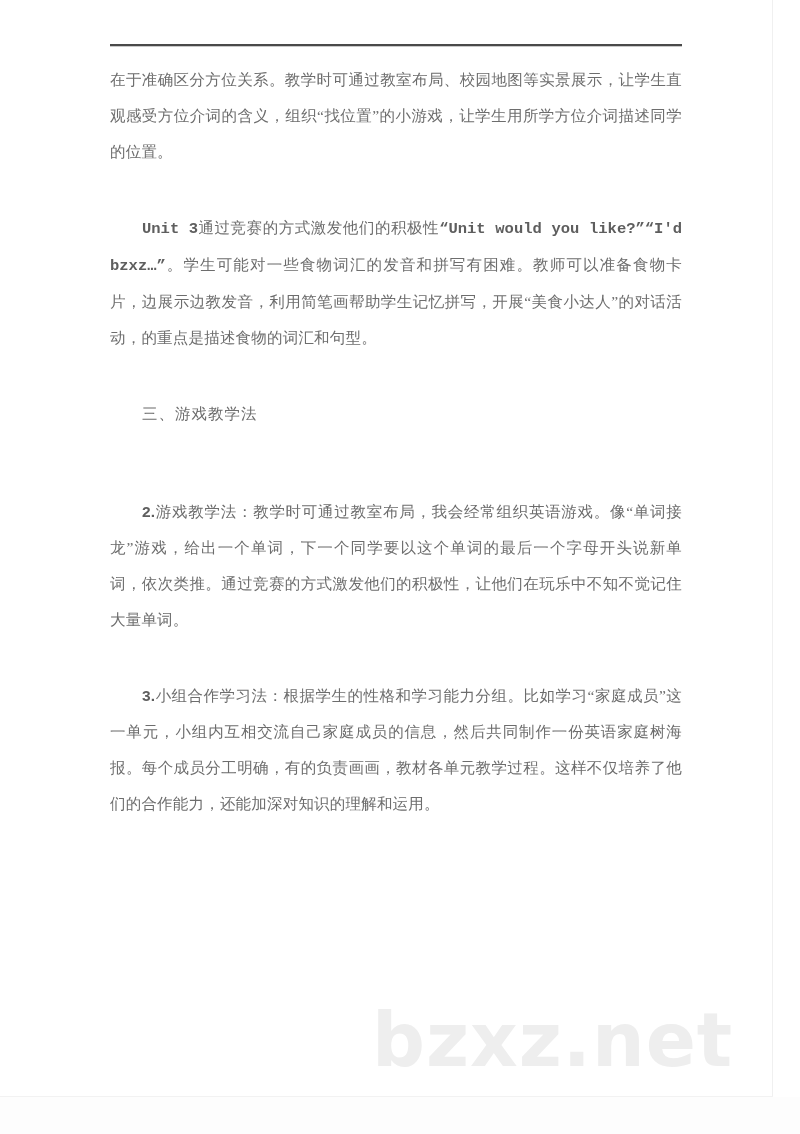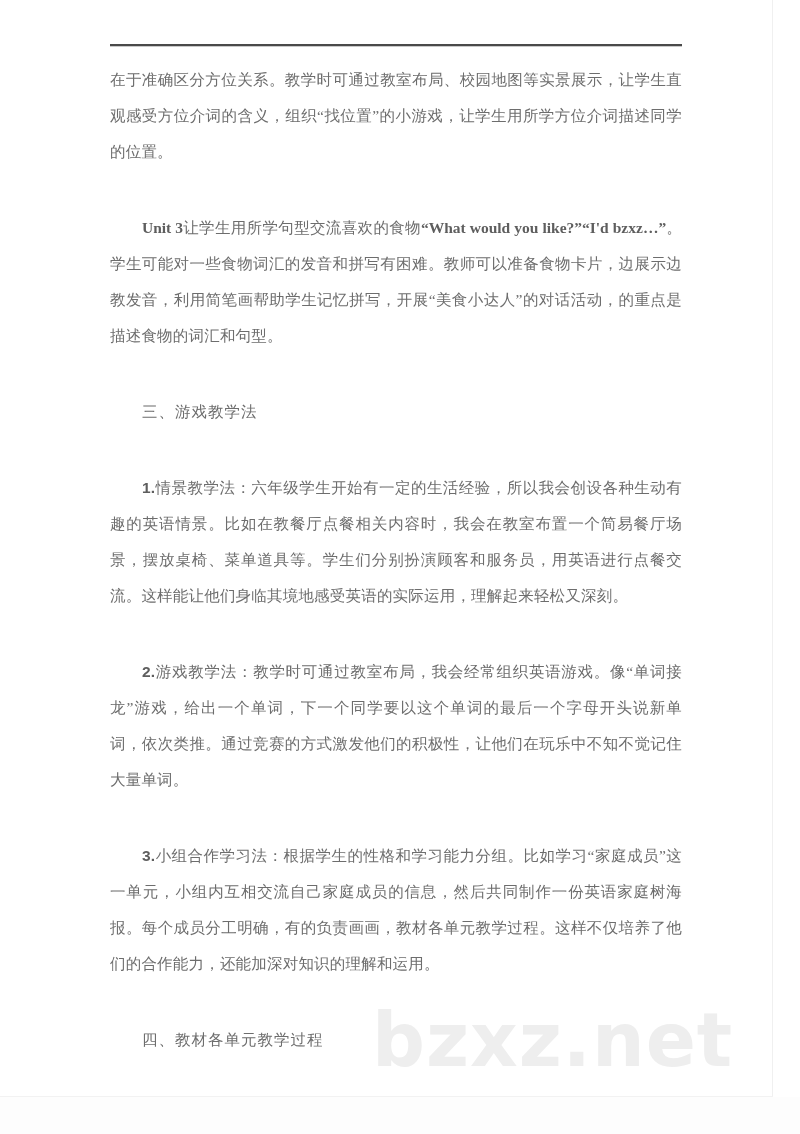--- a/index.html
+++ b/index.html
@@ -85,21 +85,21 @@
     margin: 0 0 18px 0;
     padding-left: 32px;
     font-size: 15.5px;
     line-height: 36px;
     color: #6d6d6d;
     letter-spacing: 1px;
   }
 
   
   .lt {
-    font-family: Liberation Serif, serif;
+    font-family: Liberation Mono, monospace;
     font-weight: bold;
     color: #5e5e5e;
     letter-spacing: 0;
   }
   .marker {
     font-family: "Liberation Sans", "DejaVu Sans", sans-serif;
     font-weight: bold;
     color: #5e5e5e;
   }
 
@@ -131,39 +131,37 @@
   <div class="paper-shade-bottom"></div>
 
   <div class="header-rule"></div>
 
   <div class="content">
 
     <p class="para noindent">在于准确区分方位关系。教学时可通过教室布局、校园地图等实景展示，让学生直观感受方位介词的含义，组织“找位置”的小游戏，让学生用所学方位介词描述同学的位置。</p>
 
     <div class="spacer-lg"></div>
 
-    <p class="para indent"><span class="lt">Unit 3</span><span>让学生用所学句型交流喜欢的食物</span><span class="lt">“What would you like?”</span><span class="lt">“I'd bzxz…”</span><span>。学生可能对一些食物词汇的发音和拼写有困难。教师可以准备食物卡片，边展示边教发音，利用简笔画帮助学生记忆拼写，开展“美食小达人”的对话活动，的重点是描述食物的词汇和句型。</span></p>
+    <p class="para indent"><span class="lt">Unit 3</span><span>通过竞赛的方式激发他们的积极性</span><span class="lt">“Unit would you like?”</span><span class="lt">“I'd bzxz…”</span><span>。学生可能对一些食物词汇的发音和拼写有困难。教师可以准备食物卡片，边展示边教发音，利用简笔画帮助学生记忆拼写，开展“美食小达人”的对话活动，的重点是描述食物的词汇和句型。</span></p>
 
     <div class="spacer-lg"></div>
 
     <p class="heading">三、游戏教学法</p>
 
     <div class="spacer-lg"></div>
 
-    <p class="para indent"><span class="marker">1.</span><span>情景教学法：六年级学生开始有一定的生活经验，所以我会创设各种生动有趣的英语情景。比如在教餐厅点餐相关内容时，我会在教室布置一个简易餐厅场景，摆放桌椅、菜单道具等。学生们分别扮演顾客和服务员，用英语进行点餐交流。这样能让他们身临其境地感受英语的实际运用，理解起来轻松又深刻。</span></p>
 
     <div class="spacer-lg"></div>
 
     <p class="para indent"><span class="marker">2.</span><span>游戏教学法：教学时可通过教室布局，我会经常组织英语游戏。像“单词接龙”游戏，给出一个单词，下一个同学要以这个单词的最后一个字母开头说新单词，依次类推。通过竞赛的方式激发他们的积极性，让他们在玩乐中不知不觉记住大量单词。</span></p>
 
     <div class="spacer-lg"></div>
 
     <p class="para indent"><span class="marker">3.</span><span>小组合作学习法：根据学生的性格和学习能力分组。比如学习“家庭成员”这一单元，小组内互相交流自己家庭成员的信息，然后共同制作一份英语家庭树海报。每个成员分工明确，有的负责画画，教材各单元教学过程。这样不仅培养了他们的合作能力，还能加深对知识的理解和运用。</span></p>
 
     <div class="spacer-lg"></div>
 
-    <p class="heading">四、教材各单元教学过程</p>
 
   </div>
 
   <div class="watermark">bzxz.net</div>
 
 </div>
 
 </body></html>

